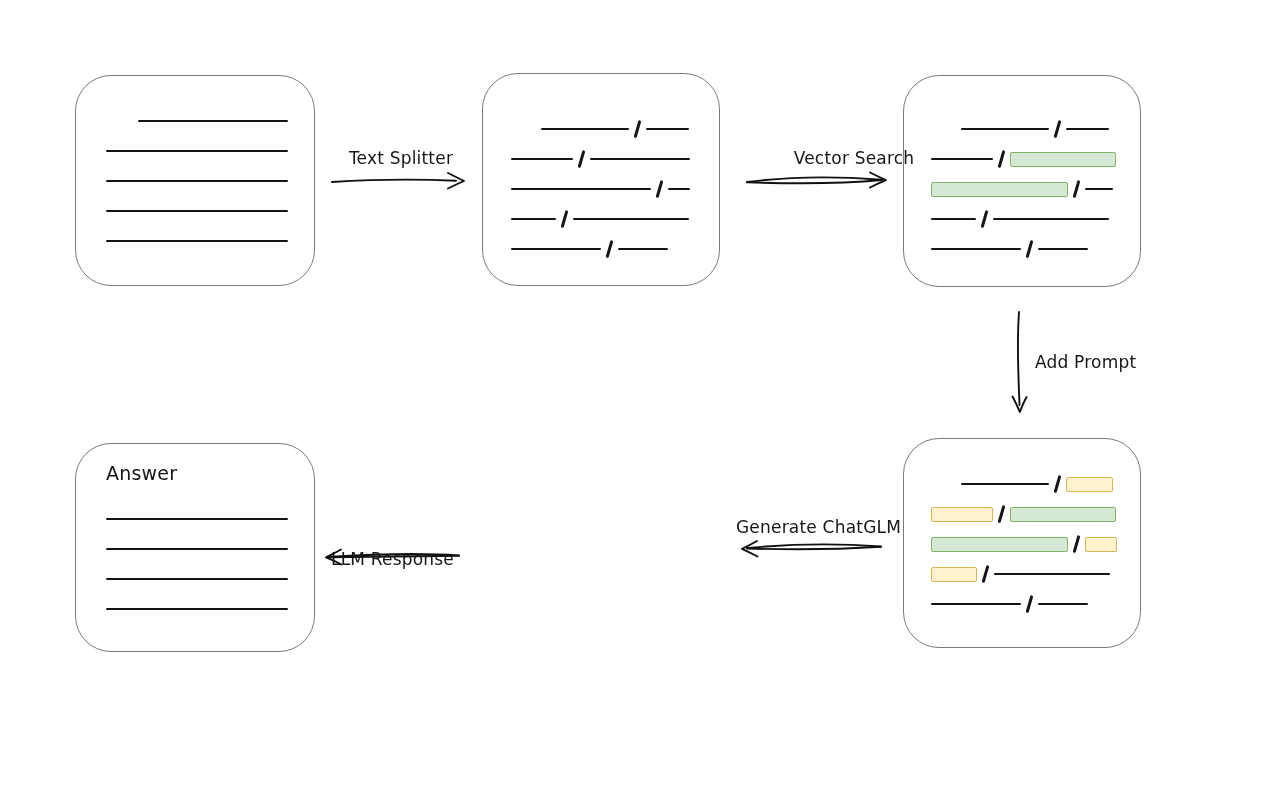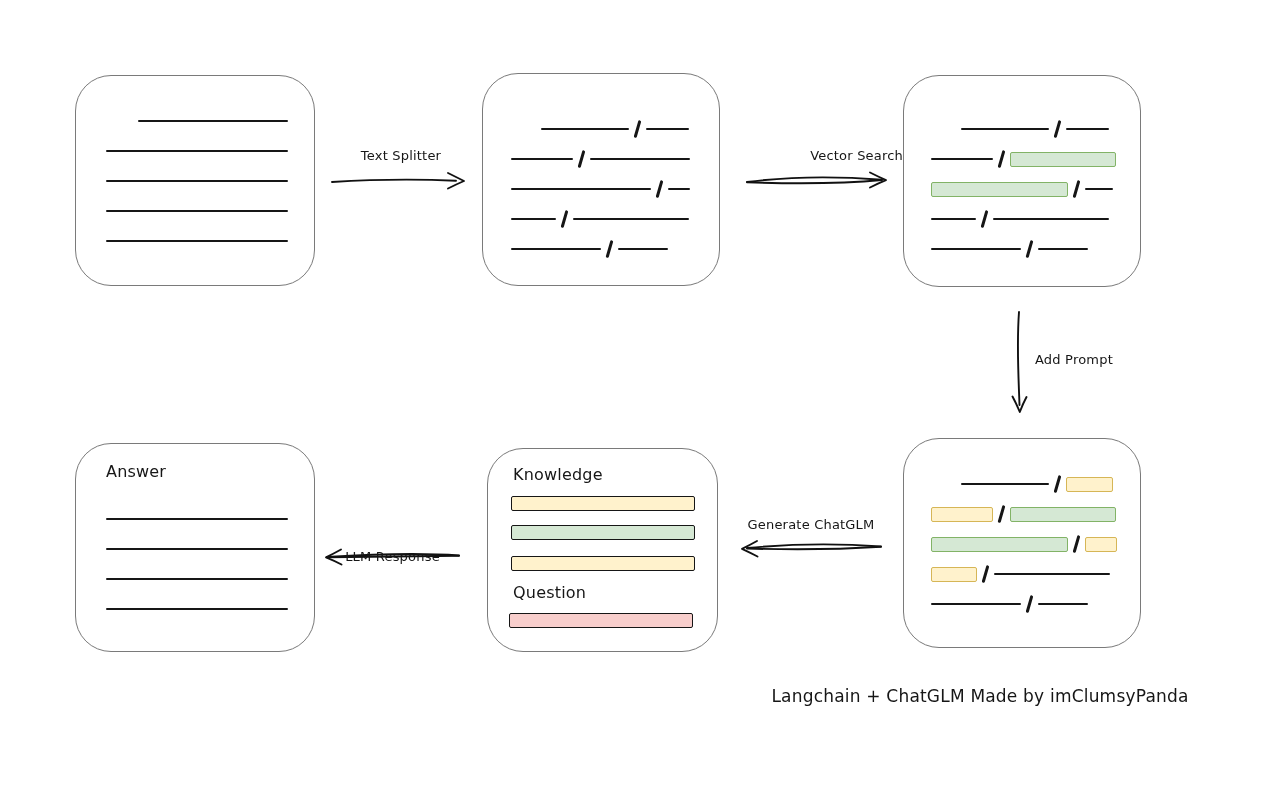--- a/index.html
+++ b/index.html
@@ -21,23 +21,23 @@
   .rows-answer{position:absolute;left:30px;top:60px;}
   .row{display:flex;align-items:center;height:30px;}
   .seg-space{display:inline-block;height:1px;}
   .seg-line{display:inline-block;height:2px;background:#161616;border-radius:1px;}
   .seg-slash{display:inline-block;width:2.6px;height:18px;background:#161616;border-radius:1.5px;
              transform:rotate(16deg);margin:0 7px;flex:none;}
   .chunk{display:inline-block;height:13px;border:1.5px solid;border-radius:2px;box-sizing:content-box;}
   .chunk-green{background:var(--green-fill);border-color:var(--green-border);}
   .chunk-yellow{background:var(--yellow-fill);border-color:var(--yellow-border);}
   .chunk-red{background:var(--red-fill);border-color:var(--red-border);}
-  .arrow-label{position:absolute;font-size:13px;letter-spacing:.2px;white-space:nowrap;}
+  .arrow-label{position:absolute;font-size:17px;letter-spacing:.2px;white-space:nowrap;}
   .centered{text-align:center;}
-  .inbox-label{position:absolute;font-size:16px;letter-spacing:.2px;}
+  .inbox-label{position:absolute;font-size:19px;letter-spacing:.2px;}
   .prompt-bar{position:absolute;width:182px;height:13px;border:1.5px solid;border-radius:2px;}
   .attribution{position:absolute;left:770px;top:686px;width:420px;text-align:center;
                font-size:17px;letter-spacing:.2px;white-space:nowrap;}
 </style>
 </head>
 <body>
 
 <div class="stage">
 
   <svg class="arrows-svg" viewBox="0 0 1262 792" fill="none" stroke="#111111" stroke-width="1.9" stroke-linecap="round" stroke-linejoin="round">
@@ -173,49 +173,38 @@
           <span class="seg-line" style="width: 116px;"></span>
         </div>
         <div class="row">
           <span class="seg-line" style="width: 90px;"></span>
           <span class="seg-slash"></span>
           <span class="seg-line" style="width: 50px;"></span>
         </div>
       </div>
   </div>
 
-  <div class="box box-prompt">
-    <div class="inbox-label" style="left:25px;top:16px;">Knowledge</div>
-    <div></div>
-    <div class="inbox-label" style="left:25px;top:134px;">Question</div>
-    <div></div>
-  <div class="prompt-bar chunk-yellow" style="left: 23px; top: 47px;"></div>
-      <div class="prompt-bar chunk-green" style="left: 23px; top: 76px;"></div>
-      <div class="prompt-bar chunk-yellow" style="left: 23px; top: 107px;"></div>
-      <div class="prompt-bar chunk-red" style="left: 21px; top: 164px;"></div>
-    </div>
 
   <div class="box box-answer">
     <div class="inbox-label" style="left:30px;top:18px;">Answer</div>
     <div class="rows rows-answer">
         <div class="row">
           <span class="seg-line" style="width: 182px;"></span>
         </div>
         <div class="row">
           <span class="seg-line" style="width: 182px;"></span>
         </div>
         <div class="row">
           <span class="seg-line" style="width: 182px;"></span>
         </div>
         <div class="row">
           <span class="seg-line" style="width: 182px;"></span>
         </div>
       </div>
   </div>
 
   <div class="arrow-label centered" style="left:333px;top:148px;width:136px;">Text Splitter</div>
-  <div class="arrow-label centered" style="left:763px;top:148px;width:140px;text-align:right;">Vector Search</div>
+  <div class="arrow-label centered" style="left:784px;top:148px;width:140px;">Vector Search</div>
   <div class="arrow-label" style="left:1035px;top:352px;">Add Prompt</div>
   <div class="arrow-label centered" style="left:736px;top:517px;width:150px;">Generate ChatGLM</div>
   <div class="arrow-label centered" style="left:325px;top:549px;width:135px;">LLM Response</div>
 
-  <div class="attribution">Langchain + ChatGLM Made by imClumsyPanda</div>
 </div>
 
 </body></html>

